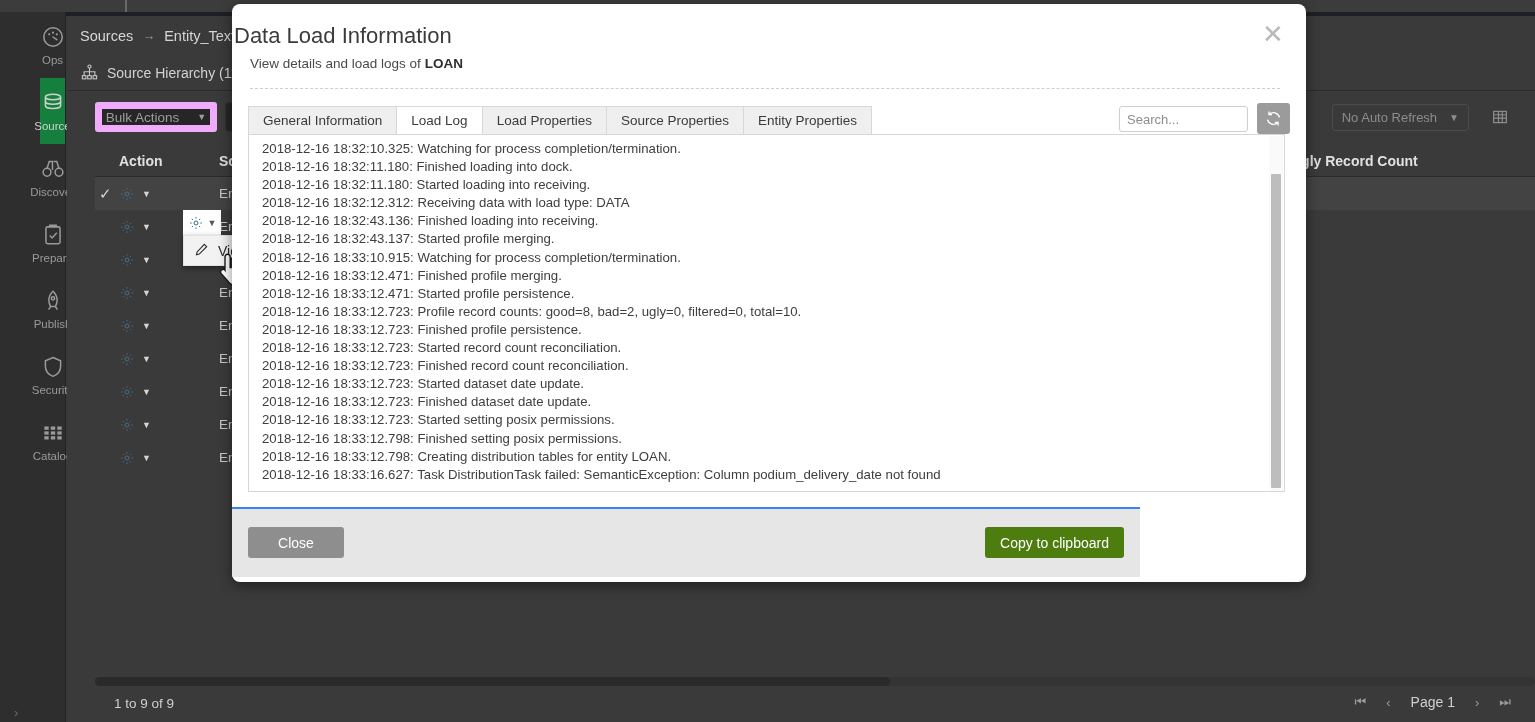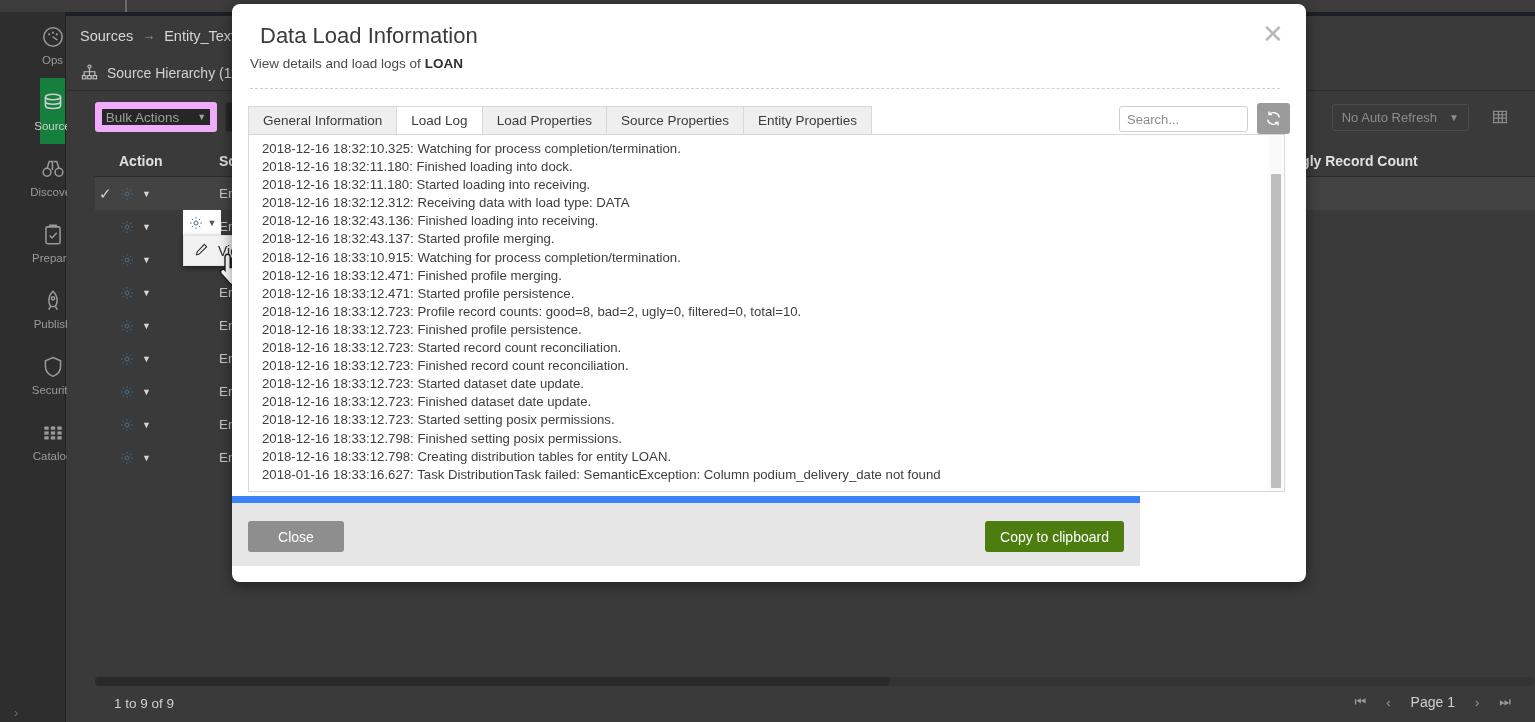--- a/index.html
+++ b/index.html
@@ -204,21 +204,21 @@
     z-index: 50;
     overflow: hidden;
   }
   #modal-close {
     position: absolute; top: 17px; right: 20px;
     width: 26px; height: 26px;
     display: flex; align-items: center; justify-content: center;
     color: #b9b9b9; font-size: 26px; line-height: 1; font-weight: 300;
   }
   #modal-title {
-    position: absolute; top: 19px; left: 28px;
+    position: absolute; top: 19px; left: 2px;
     color: #3b3b3b; font-size: 22px;
   }
   #modal-subtitle {
     position: absolute; top: 52px; left: 18px;
     color: #4a4a4a; font-size: 13.5px;
   }
   #modal-subtitle b { font-weight: bold; color: #2f2f2f; }
   #modal-divider {
     position: absolute; top: 84px; left: 18px; width: 1030px; height: 0;
     border-top: 1px dashed #cfcfcf;
@@ -270,23 +270,23 @@
     position: absolute; top: 1px; right: 1px; width: 14px; height: 356px;
     background: #fafafa;
   }
   #log-scrollbar .thumb {
     position: absolute; top: 38px; left: 2px;
     width: 10px; height: 314px;
     background: #bdbdbd; border-radius: 1px;
   }
 
   #modal-footer {
-    position: absolute; bottom: 16px; left: 0; width: 908px; height: 70px;
+    position: absolute; bottom: 5px; left: 0; width: 908px; height: 70px;
     background: #e6e6e6;
-    border-top: 7px solid #3b82f6;
+    border-top: 2px solid #3b82f6;
   }
   #close-button {
     position: absolute; top: 18px; left: 16px;
     width: 96px; height: 31px;
     background: #8e8e8e; border-radius: 3px;
     color: #fff; font-size: 14px;
     display: flex; align-items: center; justify-content: center;
   }
   #copy-button {
     position: absolute; top: 18px; right: 16px;
@@ -626,21 +626,21 @@
         <div>2018-12-16 18:33:12.471: Started profile persistence.</div>
         <div>2018-12-16 18:33:12.723: Profile record counts: good=8, bad=2, ugly=0, filtered=0, total=10.</div>
         <div>2018-12-16 18:33:12.723: Finished profile persistence.</div>
         <div>2018-12-16 18:33:12.723: Started record count reconciliation.</div>
         <div>2018-12-16 18:33:12.723: Finished record count reconciliation.</div>
         <div>2018-12-16 18:33:12.723: Started dataset date update.</div>
         <div>2018-12-16 18:33:12.723: Finished dataset date update.</div>
         <div>2018-12-16 18:33:12.723: Started setting posix permissions.</div>
         <div>2018-12-16 18:33:12.798: Finished setting posix permissions.</div>
         <div>2018-12-16 18:33:12.798: Creating distribution tables for entity LOAN.</div>
-        <div>2018-01-16 18:33:16.627: Task DistributionTask failed: SemanticException: Column podium_delivery_date not found</div>
+        <div>2018-12-16 18:33:16.627: Task DistributionTask failed: SemanticException: Column podium_delivery_date not found</div>
       </div>
     <div id="log-scrollbar">
       <div class="thumb"></div>
     </div>
   </div>
 
   <div id="modal-footer">
     <div id="close-button">Close</div>
     <div id="copy-button">Copy to clipboard</div>
   </div>

